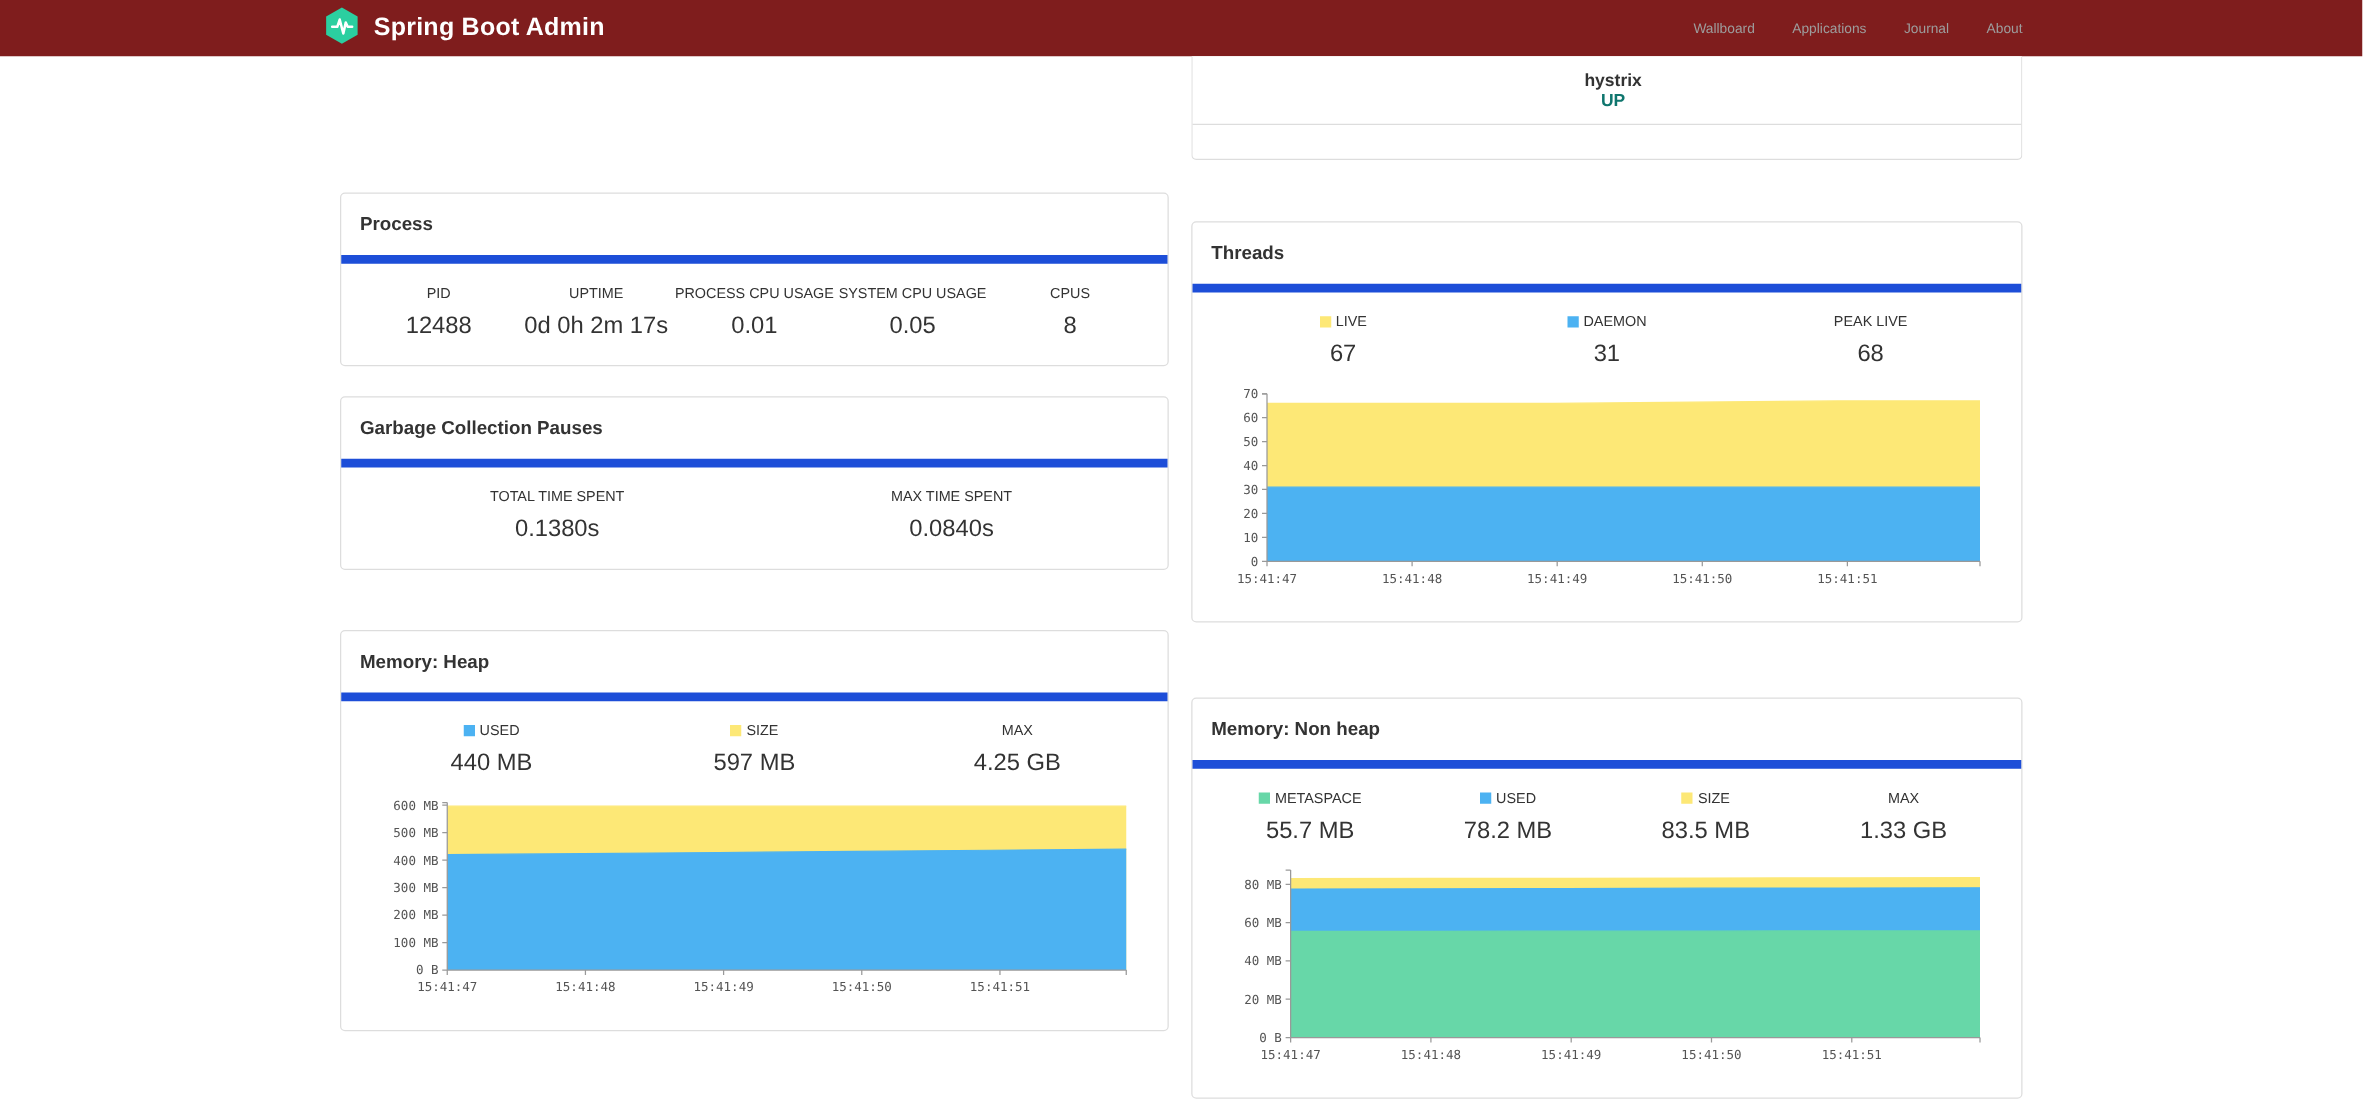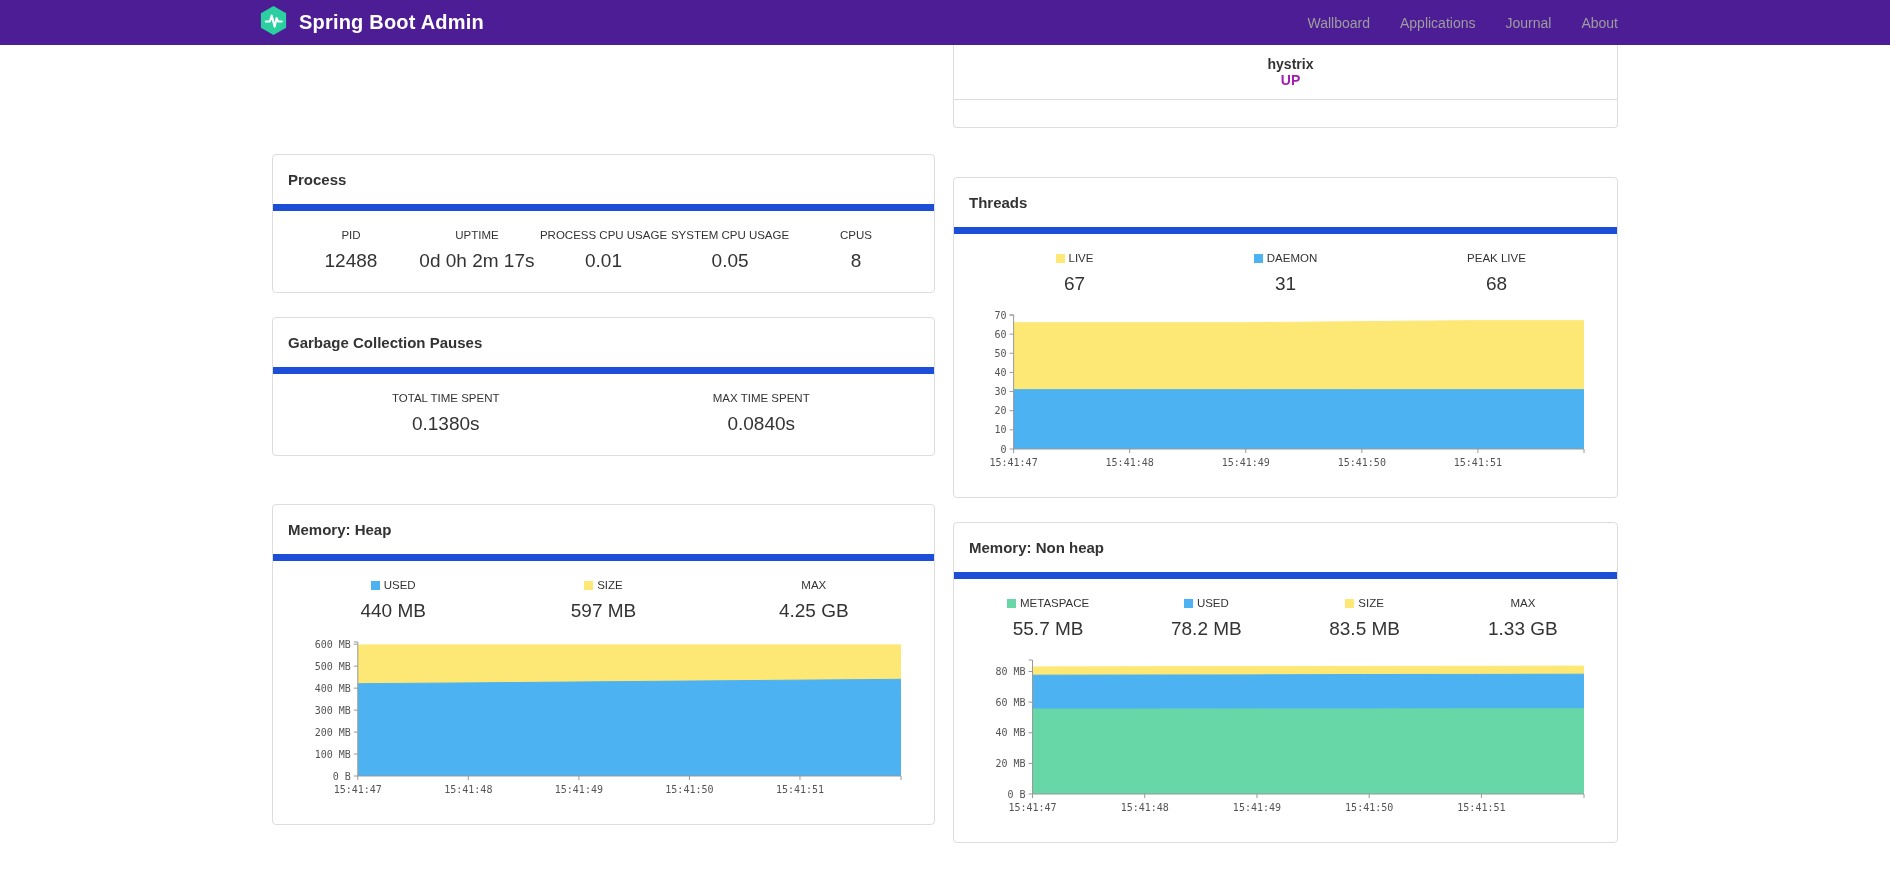--- a/index.html
+++ b/index.html
@@ -3,32 +3,32 @@
 <meta charset="utf-8">
 <style>
   * { margin:0; padding:0; box-sizing:border-box; }
   html,body { background:#fff; }
   body {
     width:1890px; height:892px; overflow:hidden;
     font-family:"Liberation Sans", sans-serif; color:#333;
   }
   
   .navbar {
-    height:45px; background:#4c1d95; display:flex; align-items:center;
+    height:45px; background:#7f1d1d; display:flex; align-items:center;
   }
   .navbar-inner {
     width:1346px; margin:0 auto; display:flex; align-items:center; height:100%;
   }
   .brand {
     display:flex; align-items:center; gap:10px; cursor:pointer; margin-left:-14px;
   }
   .brand-title { color:#fff; font-size:20px; font-weight:bold; letter-spacing:.2px; }
   .nav-links { margin-left:auto; display:flex; align-items:center; height:100%; }
   .nav-link {
-    color:#9d9d9d; font-size:14px; padding:0 15px; height:100%;
+    color:#9d9d9d; font-size:11px; padding:0 15px; height:100%;
     display:flex; align-items:center; cursor:pointer; text-decoration:none;
   }
   .nav-link:last-child { padding-right:0; }
   
   .container { width:1346px; margin:0 auto; }
   .grid { display:grid; grid-template-columns:663px 665px; column-gap:18px; align-items:start; }
   
   .panel {
     background:#fff; border:1px solid #ddd; border-radius:4px;
   }
@@ -42,21 +42,21 @@
   .metric-label { font-size:11.5px; color:#333; margin-bottom:9px; white-space:nowrap; }
   .metric-value { font-size:19px; color:#333; white-space:nowrap; }
   .legend-swatch {
     display:inline-block; width:9px; height:9px; margin-right:4px; vertical-align:-1px;
   }
   .chart-wrap { padding:2px 8px 0 18px; margin-top:10px; }
   .chart-wrap svg { display:block; width:100%; }
   
   .panel-process   { margin-top:109px; margin-bottom:24px; }
   .panel-gc        { margin-bottom:48px; }
-  .panel-threads   { margin-bottom:24px; }
+  .panel-threads   { margin-bottom:60px; }
   
   .app-card {
     background:#fff; border:1px solid #ddd; border-top:none;
     border-radius:0 0 4px 4px; margin-bottom:49px;
   }
   .app-row {
     display:flex; align-items:center; justify-content:space-between;
     padding:11px 40px 11px 50px; border-bottom:1px solid #ddd;flex-direction:column;
   }
   .app-name { font-size:14px; font-weight:bold; color:#333; }
@@ -195,21 +195,21 @@
         </div>
       </section>
 
     </div>
 
     <div>
 
       <section class="app-card">
         <div class="app-row">
           <span class="app-name">hystrix</span>
-          <span class="app-status" style="color: #a21caf; text-align: right;">UP</span>
+          <span class="app-status" style="color: #0f766e; text-align: right;">UP</span>
         </div>
         <div class="app-card-pad"></div>
       </section>
 
       <section class="panel panel-threads">
         <div class="panel-heading">Threads</div>
         <div class="panel-body">
           <div class="metric-row">
             <div class="metric">
               <div class="metric-label">

